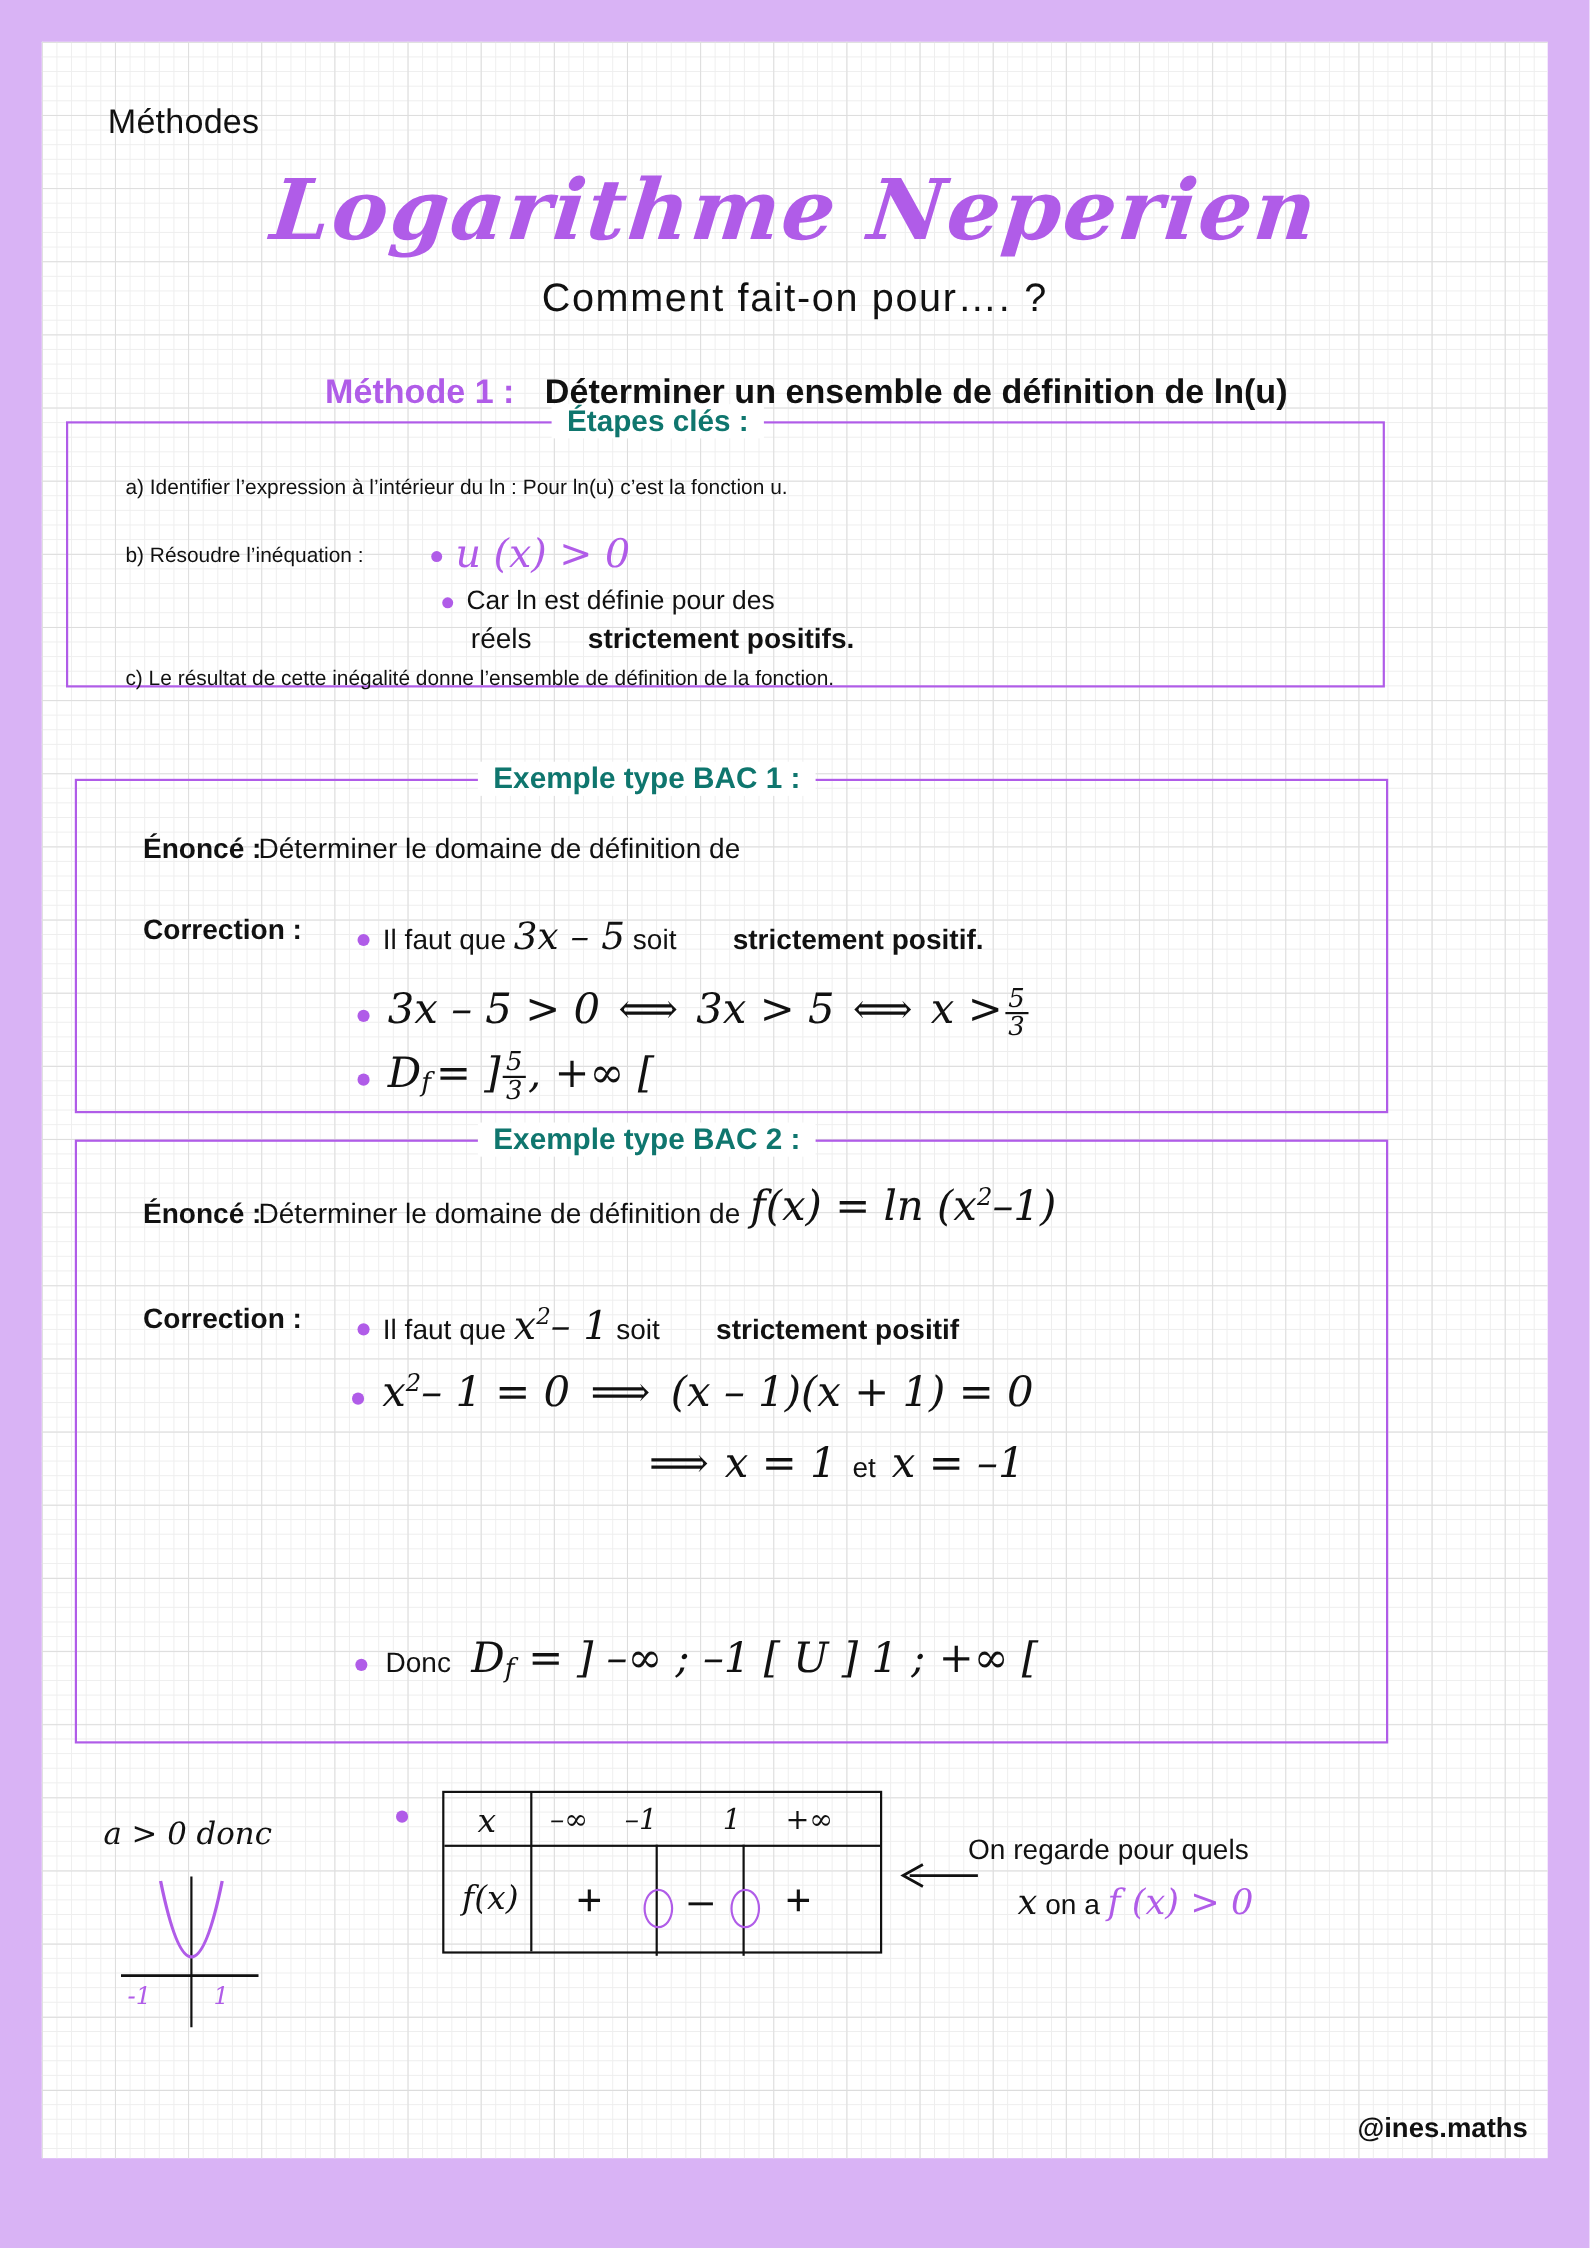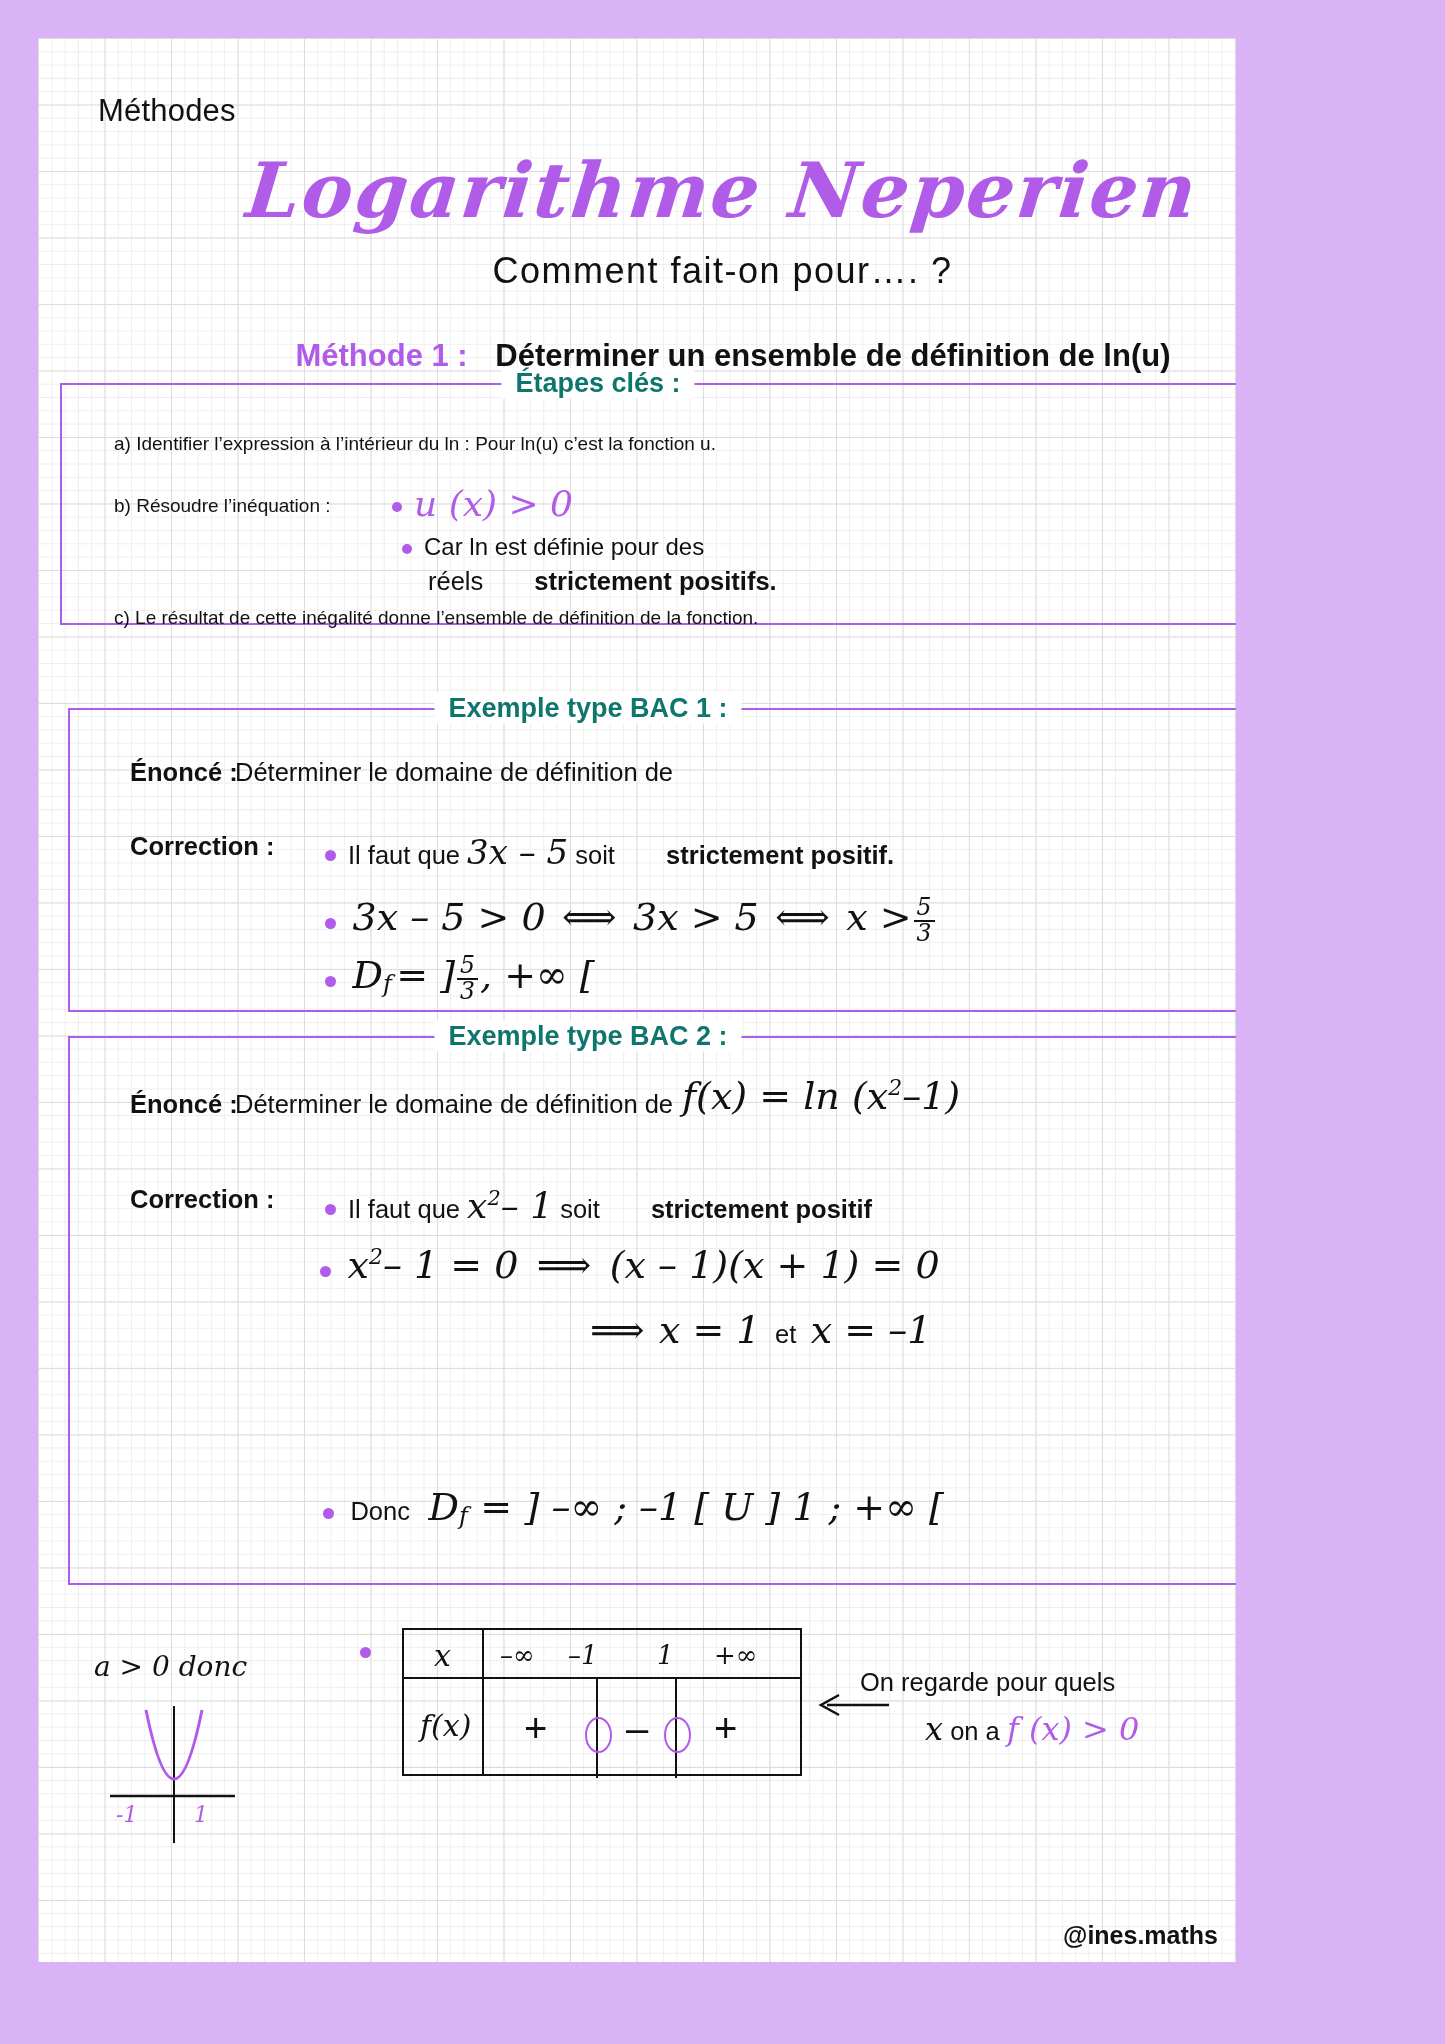--- a/index.html
+++ b/index.html
@@ -20,21 +20,21 @@
     position: absolute;
     inset: 0;
     background: #d9b3f5;
   }
 
   
   .sheet {
     position: absolute;
     left: 38px;
     top: 38px;
-    width: 1198px;
+    width: 1369px;
     height: 1924px;
     background-color: #ffffff;
     background-image:
       linear-gradient(to right, #dddddd 1px, transparent 1px),
       linear-gradient(to bottom, #dddddd 1px, transparent 1px),
       linear-gradient(to right, #eeeeee 1px, transparent 1px),
       linear-gradient(to bottom, #eeeeee 1px, transparent 1px);
     background-size:
       66.5px 66.5px,
       66.5px 66.5px,
@@ -268,21 +268,21 @@
     font-style: italic;
     font-size: 28px;
     color: #111;
     white-space: nowrap;
   }
   #sketch { position: absolute; left: 20px; top: 660px; }
 
   
   #annot-arrow { position: absolute; left: 745px; top: 655px; }
   #annot-l1 {
-    position: absolute; left: 790px; top: 630px;
+    position: absolute; left: 810px; top: 630px;
     font-size: 25.5px; color: #111; white-space: nowrap;
   }
   #annot-l2 {
     position: absolute; left: 855px; top: 672px;
     font-size: 25.5px; color: #111; white-space: nowrap;
   }
 
   
   #signature {
     position: absolute;

